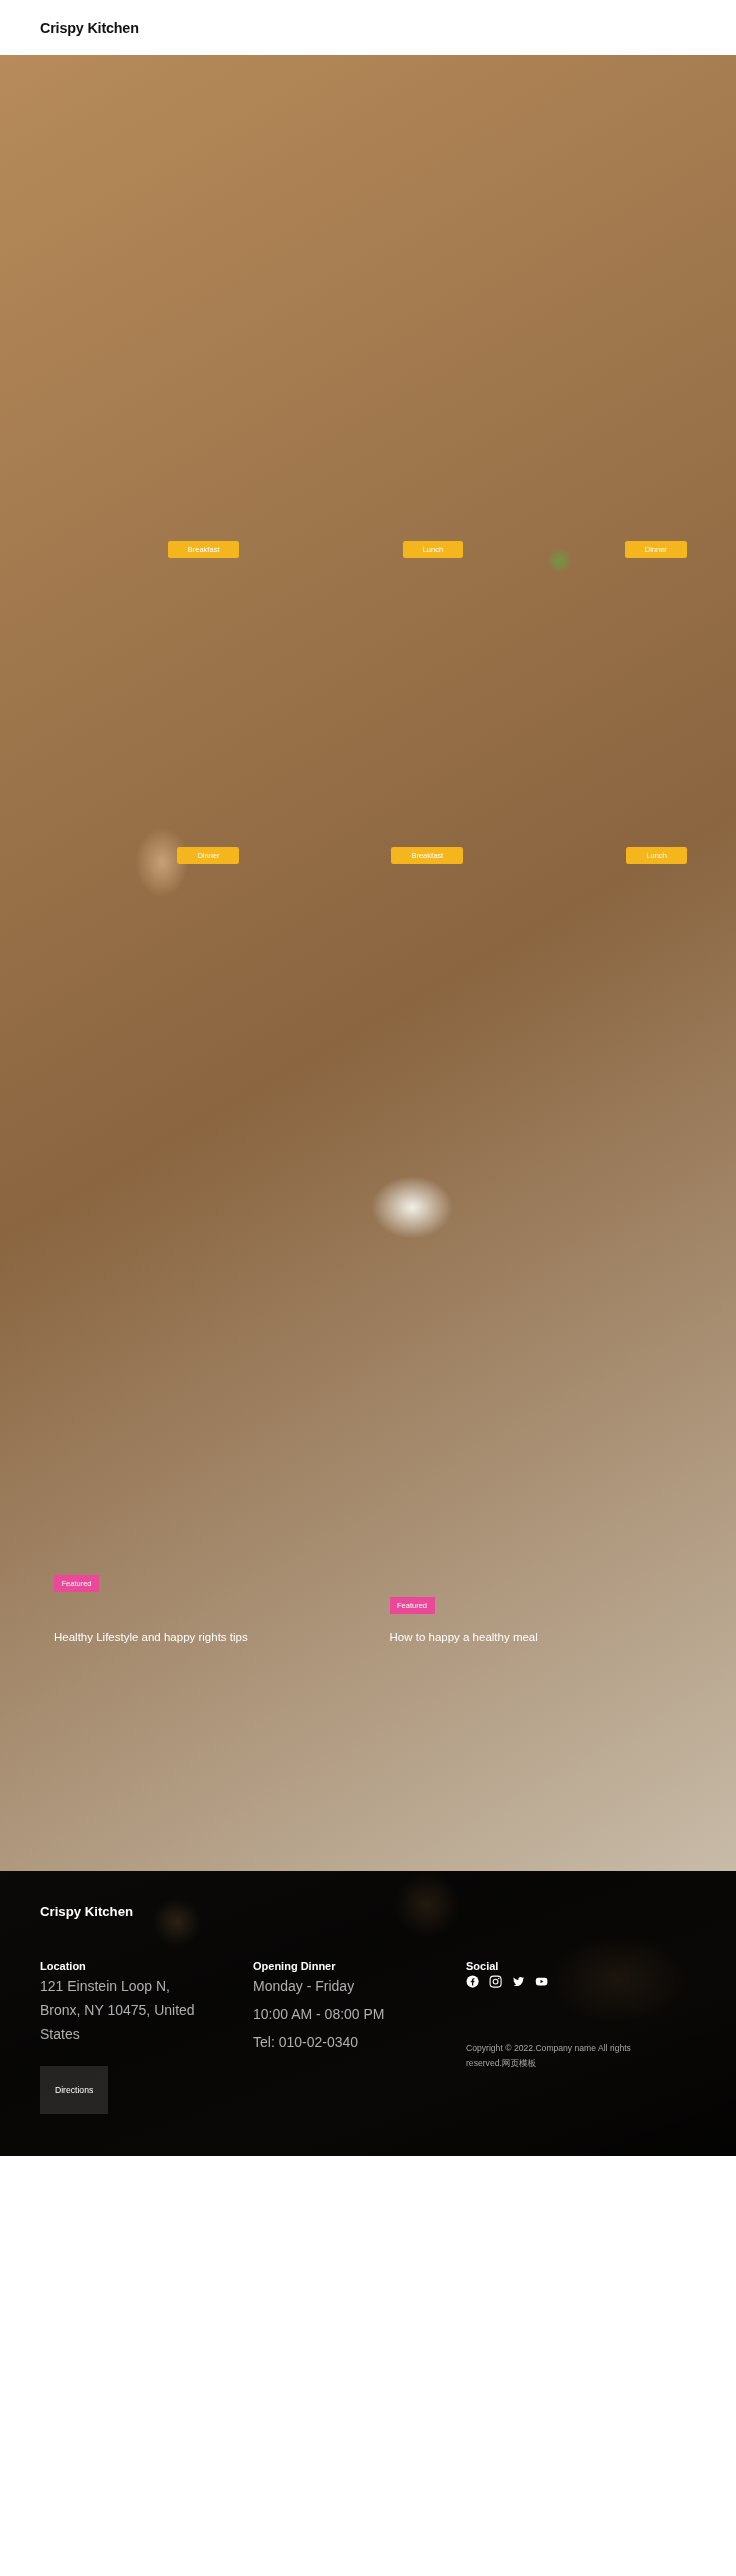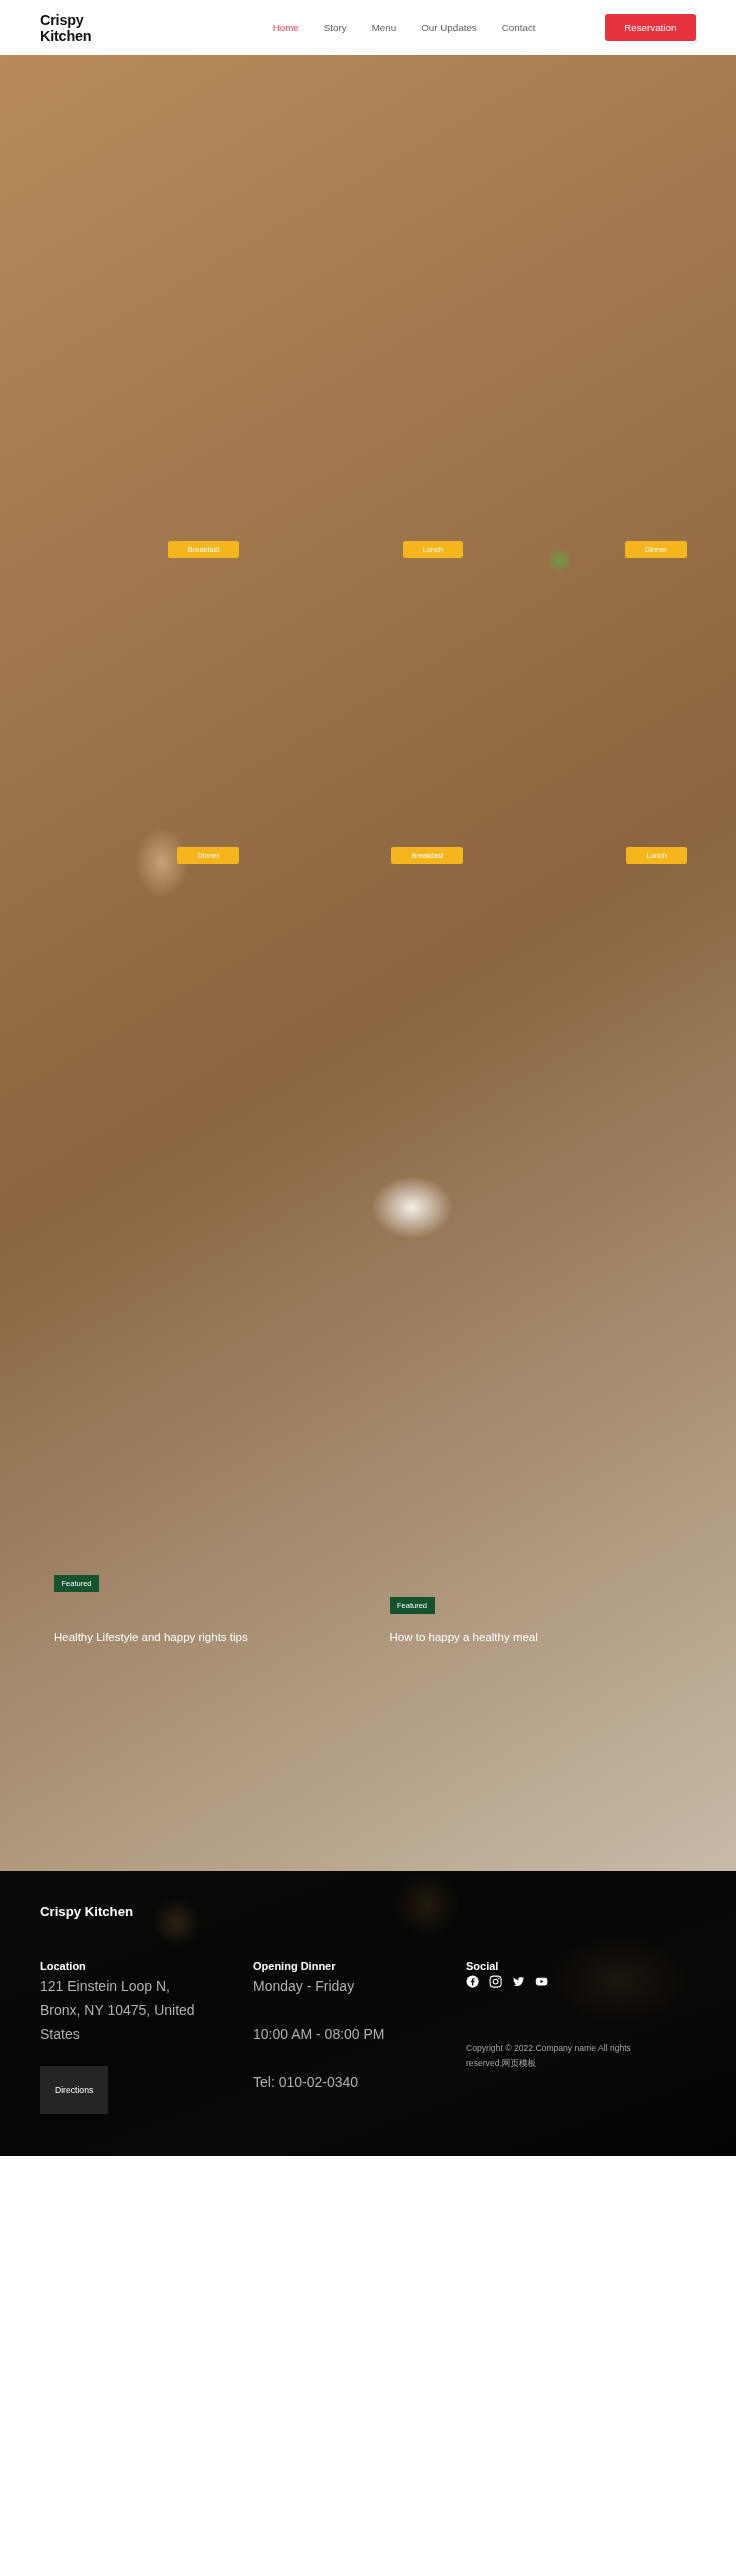--- a/index.html
+++ b/index.html
@@ -255,21 +255,21 @@
     height: 207px;
     overflow: hidden;
   }
   .news-shade {
     position: absolute; inset: 0;
     background: linear-gradient(to bottom, rgba(0,0,0,0.12) 0%, rgba(0,0,0,0.05) 45%, rgba(0,0,0,0.62) 100%);
   }
   .badge-featured {
     position: absolute;
     left: 14px;
-    background: #14532d;
+    background: #ec4899;
     color: #ffffff;
     font-size: 7.5px;
     padding: 4px 7.5px;
     z-index: 3;
   }
   .news-feature .badge-featured { bottom: 67px; }
   .news-feature.lower .badge-featured { bottom: 45px; }
   .news-feature-title {
     position: absolute;
     left: 14px;
@@ -348,21 +348,21 @@
     font-weight: bold;
     color: #ffffff;
     margin-bottom: 3px;
   }
   .footer-p {
     font-size: 14px;
     line-height: 1.7;
     color: #b0b0b0;
     max-width: 173px;
   }
-  .footer-p + .footer-p { margin-top: 24px; }
+  .footer-p + .footer-p { margin-top: 4px; }
   .directions-btn {
     margin-top: 19.6px;
     background: rgba(255,255,255,0.12);
     border: none;
     color: #ffffff;
     font-size: 8.6px;
     padding: 19px 15px;
     cursor: pointer;
   }
   .social-row { display: flex; gap: 9.8px; margin-top: 2.3px; }
@@ -389,28 +389,20 @@
   .ph-salmon { background: radial-gradient(ellipse 63px 29px at 48% 52%, #d96a35 0%, #b8512a 58%, rgba(184,81,42,0) 78%), radial-gradient(ellipse 40px 17px at 56% 40%, #4a7a33 0%, rgba(74,122,51,0) 76%), linear-gradient(150deg, #2b2f33 0%, #1a1d20 50%, #101213 100%); }
   .ph-salad  { background: radial-gradient(ellipse 52px 40px at 56% 56%, #f3f1ea 0%, rgba(243,241,234,0) 78%), radial-gradient(ellipse 35px 46px at 22% 40%, #c8a176 0%, rgba(200,161,118,0) 76%), radial-gradient(circle 17px at 76% 26%, #6d9a42 0%, rgba(109,154,66,0) 74%), linear-gradient(150deg, #b98d5c 0%, #8a6540 48%, #d8d2c4 100%); }
 </style>
 </head>
 <body>
 
 <div class="page">
 
   <div class="navbar">
     <div class="brand">Crispy Kitchen</div>
-    <div class="nav-links">
-      <a href="#" class="nav-link active">Home</a>
-      <a href="#" class="nav-link">Story</a>
-      <a href="#" class="nav-link">Menu</a>
-      <a href="#" class="nav-link">Our Updates</a>
-      <a href="#" class="nav-link">Contact</a>
-      <button class="reserve-btn">Reservation</button>
-    </div>
   </div>
 
   <div class="hero">
     <div class="hero-inner">
 
       <div class="hero-text">
         <div class="hero-title">
           <div>Delicious</div>
           <div>Steaks</div>
         </div>

